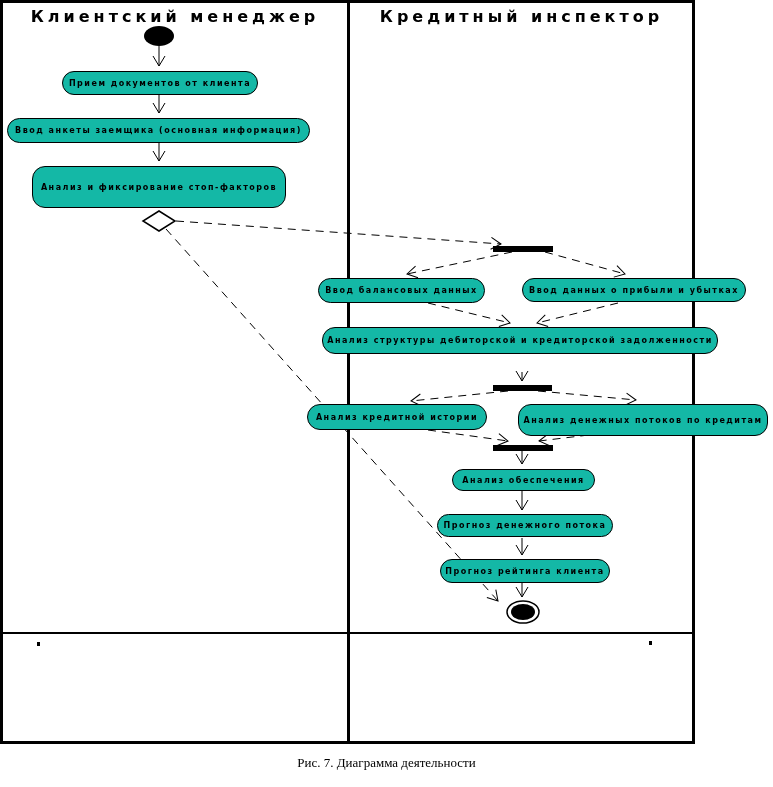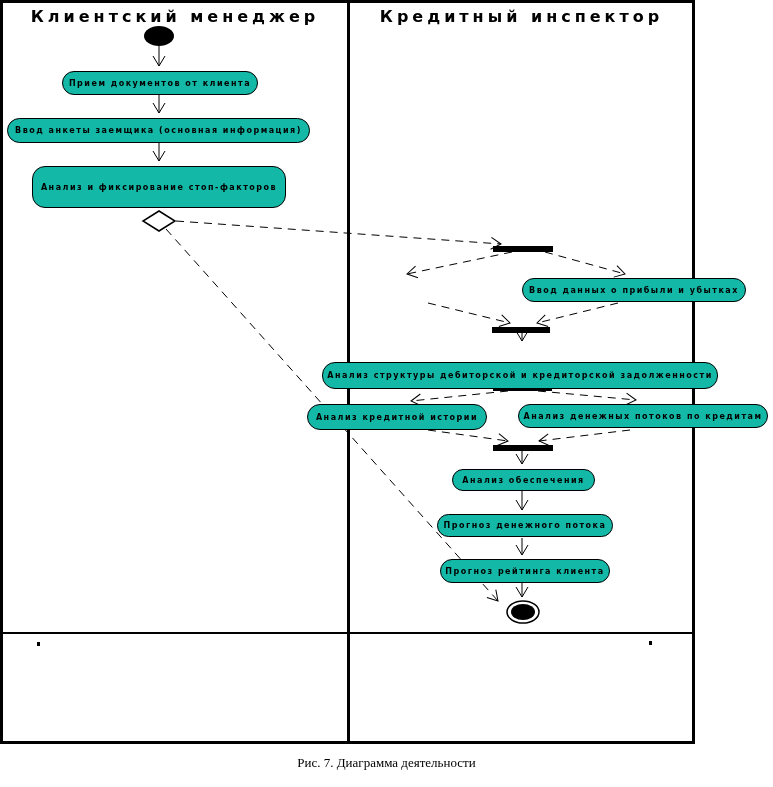--- a/index.html
+++ b/index.html
@@ -98,23 +98,24 @@
     <ellipse cx="523" cy="612" rx="16" ry="11" fill="none" stroke="#000" stroke-width="1.5"></ellipse>
     <ellipse cx="523" cy="612" rx="12" ry="8" fill="#000"></ellipse>
   </svg>
 
   <div class="lane-title" style="left:2px; top:7px; width:346px;">Клиентский менеджер</div>
   <div class="lane-title" style="left:349px; top:7px; width:345px;">Кредитный инспектор</div>
 
   <div class="node" style="left:62px;  top:71px;  width:196px; height:24px;">Прием документов от клиента</div>
   <div class="node" style="left:7px;   top:118px; width:303px; height:25px;">Ввод анкеты заемщика (основная информация)</div>
   <div class="node" style="left:32px;  top:166px; width:254px; height:42px;">Анализ и фиксирование стоп-факторов</div>
+  <div class="node" style="left:318px; top:278px; width:167px; height:25px;">Ввод балансовых данных</div>
   <div class="node" style="left:522px; top:278px; width:224px; height:24px;">Ввод данных о прибыли и убытках</div>
-  <div class="node" style="left:322px; top:362px; width:396px; height:27px;">Анализ структуры дебиторской и кредиторской задолженности</div>
+  <div class="node" style="left:322px; top:327px; width:396px; height:27px;">Анализ структуры дебиторской и кредиторской задолженности</div>
   <div class="node" style="left:307px; top:404px; width:180px; height:26px;">Анализ кредитной истории</div>
-  <div class="node" style="left:518px; top:404px; width:250px; height:24px;">Анализ денежных потоков по кредитам</div>
+  <div class="node" style="left:518px; top:404px; width:250px; height:32px;">Анализ денежных потоков по кредитам</div>
   <div class="node" style="left:437px; top:514px; width:176px; height:23px;">Прогноз денежного потока</div>
   <div class="node" style="left:452px; top:469px; width:143px; height:22px;">Анализ обеспечения</div>
   <div class="node" style="left:440px; top:559px; width:170px; height:24px;">Прогноз рейтинга клиента</div>
 
   <div class="caption" style="top:755px;">Рис. 7. Диаграмма деятельности</div>
 
 </div>
 
 </body></html>

